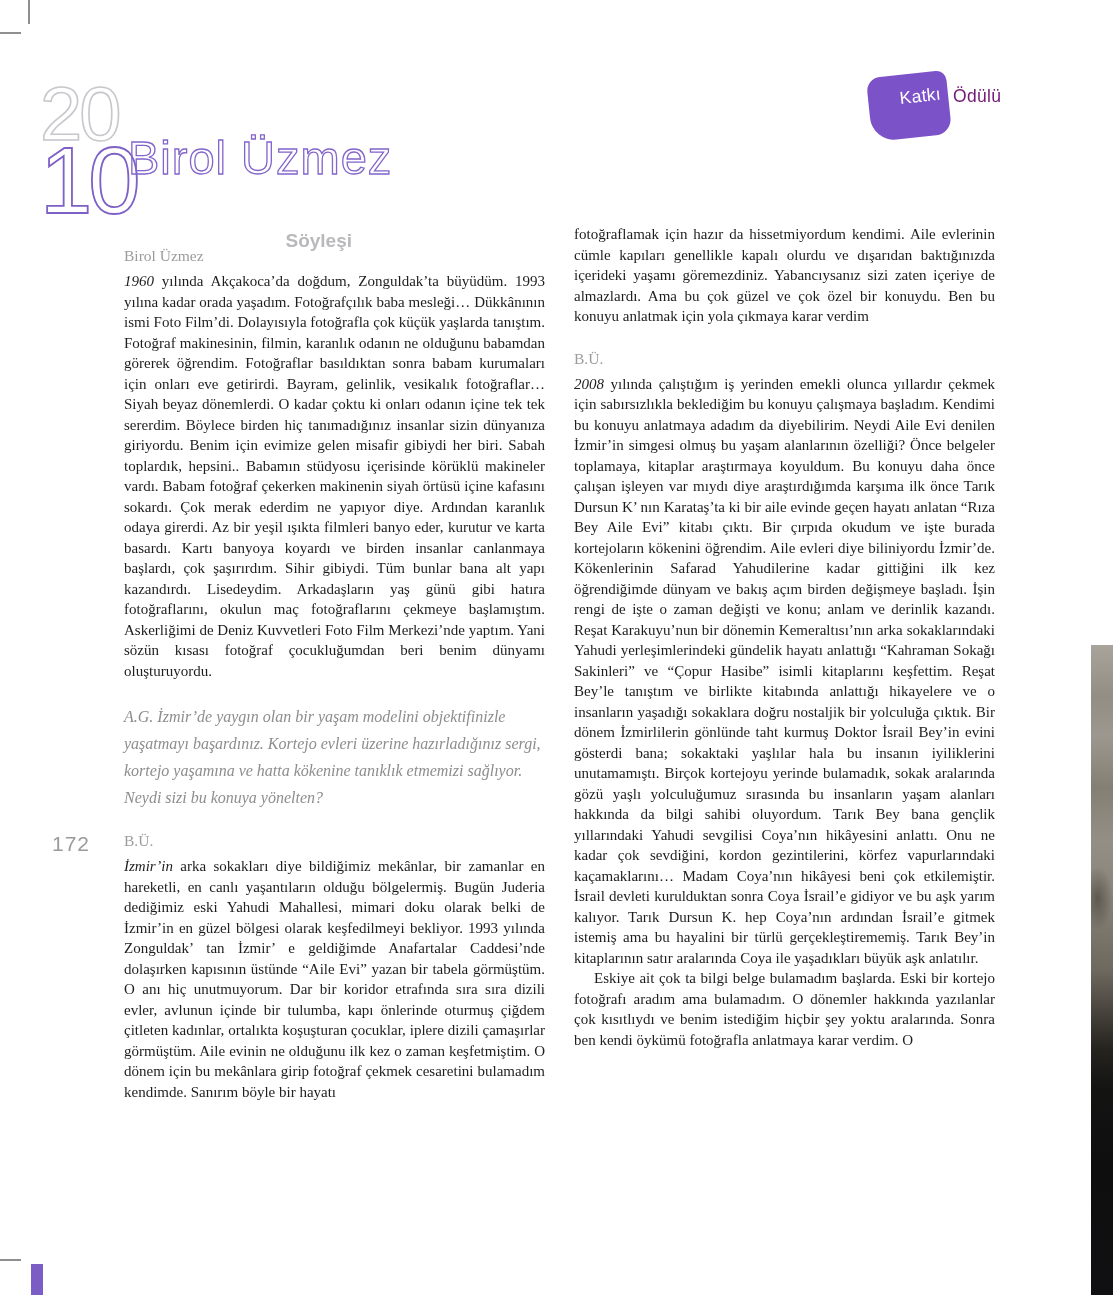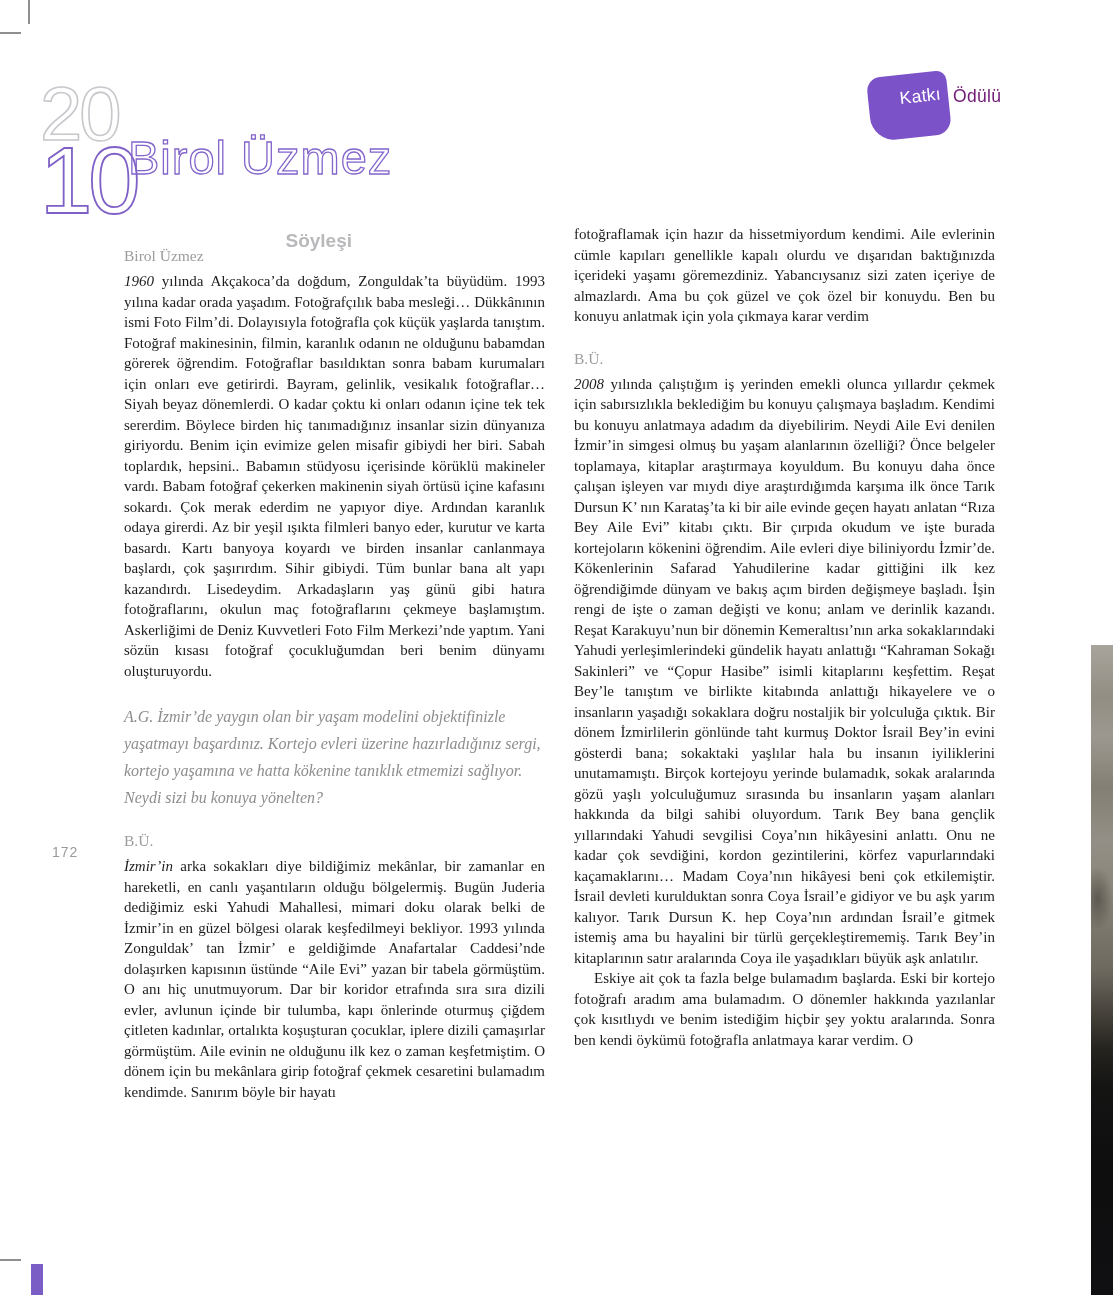--- a/index.html
+++ b/index.html
@@ -52,21 +52,21 @@
     color:#8d8d8d;font-style:italic;font-size:16px;line-height:27px;margin:0 0 20px 0;
   }
   .answer{text-align:justify;margin:0 0 22px 0;}
   .answer:last-child{margin-bottom:0;}
   .lead{font-style:italic;}
   .indented{text-indent:20px;margin-top:0;}
   p{margin:0;}
 
   #page-number{
     left:52px;top:832px;font-family:"Liberation Sans", sans-serif;
-    font-size:14px;color:#9a9a9a;letter-spacing:1px;margin-top:12px;
+    font-size:21px;color:#9a9a9a;letter-spacing:1px;
   }
 
   
   #photo-sliver{
     left:1091px;top:645px;width:22px;height:650px;
     background:
       linear-gradient(180deg,
         #a8a49b 0%, #938e84 8%, #9c988f 14%, #847f74 22%, #948f86 30%,
         #8a857a 38%, #7b766c 44%, #6e695f 50%, #4a463f 56%, #26241f 62%,
         #141413 68%, #0e0e0f 80%, #101012 100%);
@@ -100,21 +100,21 @@
   <p class="answer"><span class="lead">1960</span><span> yılında Akçakoca’da doğdum, Zonguldak’ta büyüdüm. 1993 yılına kadar orada yaşadım. Fotoğrafçılık baba mesleği… Dükkânının ismi Foto Film’di. Dolayısıyla fotoğrafla çok küçük yaşlarda tanıştım. Fotoğraf makinesinin, filmin, karanlık odanın ne olduğunu babamdan görerek öğrendim. Fotoğraflar basıldıktan sonra babam kurumaları için onları eve getirirdi. Bayram, gelinlik, vesikalık fotoğraflar… Siyah beyaz dönemlerdi. O kadar çoktu ki onları odanın içine tek tek sererdim. Böylece birden hiç tanımadığınız insanlar sizin dünyanıza giriyordu. Benim için evimize gelen misafir gibiydi her biri. Sabah toplardık, hepsini.. Babamın stüdyosu içerisinde körüklü makineler vardı. Babam fotoğraf çekerken makinenin siyah örtüsü içine kafasını sokardı. Çok merak ederdim ne yapıyor diye. Ardından karanlık odaya girerdi. Az bir yeşil ışıkta filmleri banyo eder, kurutur ve karta basardı. Kartı banyoya koyardı ve birden insanlar canlanmaya başlardı, çok şaşırırdım. Sihir gibiydi. Tüm bunlar bana alt yapı kazandırdı. Lisedeydim. Arkadaşların yaş günü gibi hatıra fotoğraflarını, okulun maç fotoğraflarını çekmeye başlamıştım. Askerliğimi de Deniz Kuvvetleri Foto Film Merkezi’nde yaptım. Yani sözün kısası fotoğraf çocukluğumdan beri benim dünyamı oluşturuyordu.</span></p>
   <p class="question">A.G. İzmir’de yaygın olan bir yaşam modelini objektifinizle yaşatmayı başardınız.  Kortejo evleri üzerine hazırladığınız sergi, kortejo yaşamına ve hatta kökenine tanıklık etmemizi sağlıyor. Neydi sizi bu konuya yönelten?</p>
   <p class="name">B.Ü.</p>
   <p class="answer"><span class="lead">İzmir’in</span><span> arka sokakları diye bildiğimiz mekânlar, bir zamanlar en hareketli, en canlı yaşantıların olduğu bölgelermiş. Bugün Juderia dediğimiz eski Yahudi Mahallesi, mimari doku olarak belki de İzmir’in en güzel bölgesi olarak keşfedilmeyi bekliyor. 1993 yılında Zonguldak’ tan İzmir’ e geldiğimde Anafartalar Caddesi’nde dolaşırken kapısının üstünde “Aile Evi” yazan bir tabela görmüştüm. O anı hiç unutmuyorum. Dar bir koridor etrafında sıra sıra dizili evler, avlunun içinde bir tulumba, kapı önlerinde oturmuş çiğdem çitleten kadınlar, ortalıkta koşuşturan çocuklar, iplere dizili çamaşırlar görmüştüm. Aile evinin ne olduğunu ilk kez o zaman keşfetmiştim. O dönem için bu mekânlara girip fotoğraf çekmek cesaretini bulamadım kendimde. Sanırım böyle bir hayatı</span></p>
 </div>
 
 <div class="abs col" id="col-right">
   <p class="answer">fotoğraflamak için hazır da hissetmiyordum kendimi. Aile evlerinin cümle kapıları genellikle kapalı olurdu ve dışarıdan baktığınızda içerideki yaşamı göremezdiniz. Yabancıysanız sizi zaten içeriye de almazlardı. Ama bu çok güzel ve çok özel bir konuydu. Ben bu konuyu anlatmak için yola çıkmaya karar verdim</p>
   <p class="name">B.Ü.</p>
   <p class="answer" style="margin-bottom:0;"><span class="lead">2008</span><span> yılında çalıştığım iş yerinden emekli olunca yıllardır çekmek için sabırsızlıkla beklediğim bu konuyu çalışmaya başladım. Kendimi bu konuyu anlatmaya adadım da diyebilirim. Neydi Aile Evi denilen İzmir’in simgesi olmuş bu yaşam alanlarının özelliği? Önce belgeler toplamaya, kitaplar araştırmaya koyuldum. Bu konuyu daha önce çalışan işleyen var mıydı diye araştırdığımda karşıma ilk önce Tarık Dursun K’ nın Karataş’ta ki bir aile evinde geçen hayatı anlatan “Rıza Bey Aile Evi” kitabı çıktı. Bir çırpıda okudum ve işte burada kortejoların kökenini öğrendim. Aile evleri diye biliniyordu İzmir’de. Kökenlerinin Safarad Yahudilerine kadar gittiğini ilk kez öğrendiğimde dünyam ve bakış açım birden değişmeye başladı. İşin rengi de işte o zaman değişti ve konu; anlam ve derinlik kazandı. Reşat Karakuyu’nun bir dönemin Kemeraltısı’nın arka sokaklarındaki Yahudi yerleşimlerindeki gündelik hayatı anlattığı “Kahraman Sokağı Sakinleri” ve “Çopur Hasibe” isimli kitaplarını keşfettim. Reşat Bey’le tanıştım ve birlikte kitabında anlattığı hikayelere ve o insanların yaşadığı sokaklara doğru nostaljik bir yolculuğa çıktık. Bir dönem İzmirlilerin gönlünde taht kurmuş Doktor İsrail Bey’in evini gösterdi bana; sokaktaki yaşlılar hala bu insanın iyiliklerini unutamamıştı. Birçok kortejoyu yerinde bulamadık, sokak aralarında gözü yaşlı yolculuğumuz sırasında bu insanların yaşam alanları hakkında da bilgi sahibi oluyordum. Tarık Bey bana gençlik yıllarındaki Yahudi sevgilisi Coya’nın hikâyesini anlattı. Onu ne kadar çok sevdiğini, kordon gezintilerini, körfez vapurlarındaki kaçamaklarını… Madam Coya’nın hikâyesi beni çok etkilemiştir. İsrail devleti kurulduktan sonra Coya İsrail’e gidiyor ve bu aşk yarım kalıyor. Tarık Dursun K. hep Coya’nın ardından İsrail’e gitmek istemiş ama bu hayalini bir türlü gerçekleştirememiş. Tarık Bey’in kitaplarının satır aralarında Coya ile yaşadıkları büyük aşk anlatılır.</span></p>
-  <p class="answer indented">Eskiye ait çok ta fazla belge bulamadım başlarda. Eski bir kortejo fotoğrafı aradım ama bulamadım. O dönemler hakkında yazılanlar çok kısıtlıydı ve benim istediğim hiçbir şey yoktu aralarında. Sonra ben kendi öykümü fotoğrafla anlatmaya karar verdim. O</p>
+  <p class="answer indented">Eskiye ait çok ta bilgi belge bulamadım başlarda. Eski bir kortejo fotoğrafı aradım ama bulamadım. O dönemler hakkında yazılanlar çok kısıtlıydı ve benim istediğim hiçbir şey yoktu aralarında. Sonra ben kendi öykümü fotoğrafla anlatmaya karar verdim. O</p>
 </div>
 
 <div class="abs" id="page-number">172</div>
 
 <div class="abs" id="photo-sliver">
   <div class="blotch"></div>
 </div>
 
 <div class="abs cropmark" style="left:0;top:1259px;width:21px;height:2px;"></div>
 <div class="abs" id="section-tab"></div>

